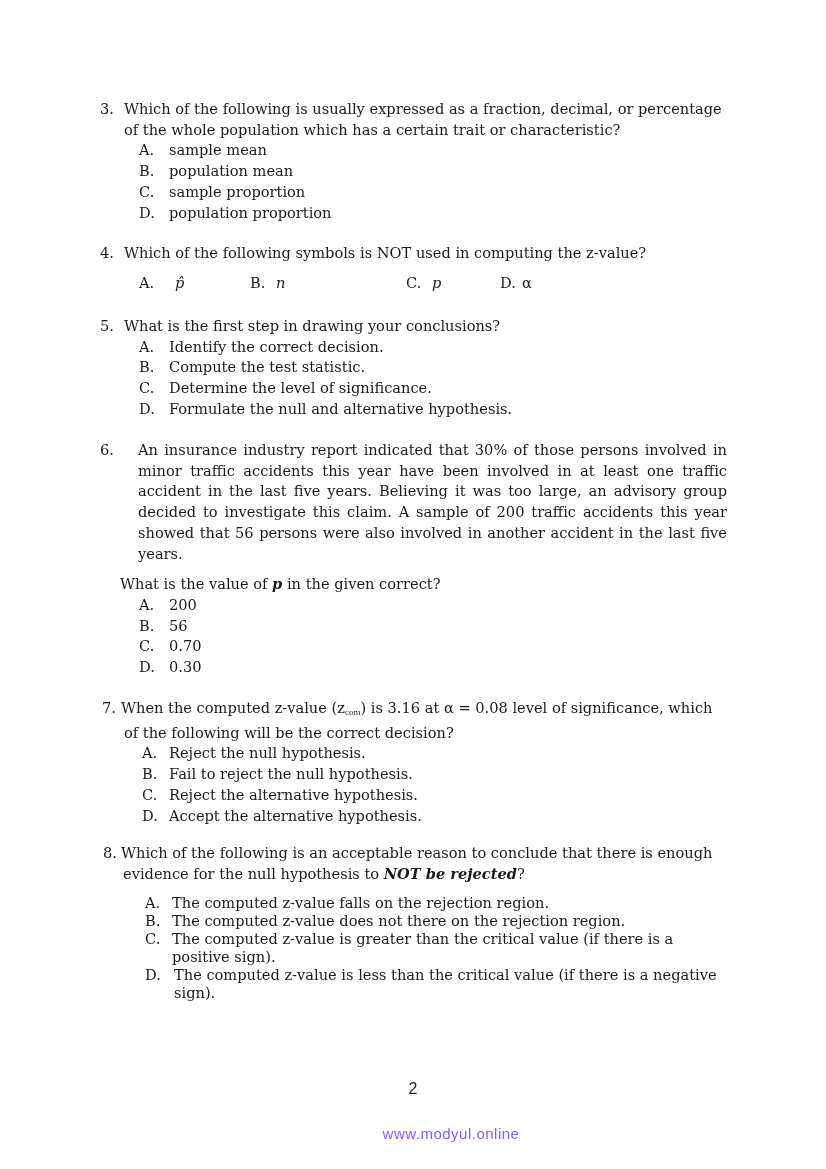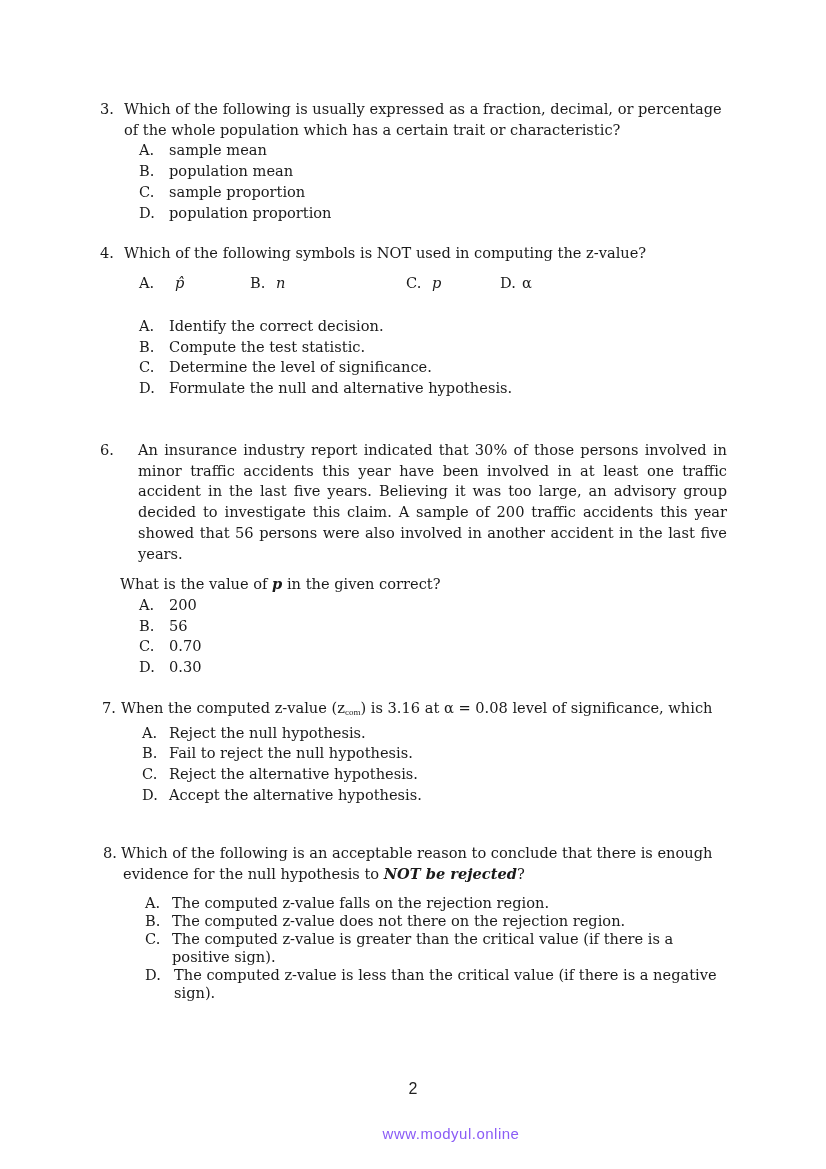--- a/index.html
+++ b/index.html
@@ -71,20 +71,23 @@
     </div>
     <div class="inline-opts">
       <div class="io" style="left:39px;"><span class="l" style="width:36px">A.</span><span class="math">p̂</span></div>
       <div class="io" style="left:150px;"><span class="l" style="width:26px">B.</span><span class="math">n</span></div>
       <div class="io" style="left:306px;"><span class="l" style="width:26px">C.</span><span class="math">p</span></div>
       <div class="io" style="left:400px;"><span class="l" style="width:22px">D.</span><span>α</span></div>
     </div>
   </div>
 
   <div class="q" style="top:316px;">
+    <div class="stem">
+      <span class="num" style="width:24px">5.</span><span>What is the first step in drawing your conclusions?</span>
+    </div>
     <div class="opts">
       <div class="opt">
           <span class="l">A.</span>
           <span class="v">Identify the correct decision.</span>
         </div>
       <div class="opt">
           <span class="l">B.</span>
           <span class="v">Compute the test statistic.</span>
         </div>
       <div class="opt">
@@ -120,20 +123,21 @@
       <div class="opt">
           <span class="l">D.</span>
           <span class="v">0.30</span>
         </div>
     </div>
   </div>
 
   <div class="q" style="top:698px; left:102px;">
     <div class="stem">
       <span class="num" style="width:19px">7.</span><span>When the computed z-value (z</span><span class="sub">com</span><span>) is 3.16 at α = 0.08 level of significance, which</span>
+      <span class="cont" style="padding-left:22px">of the following will be the correct decision?</span>
     </div>
     <div class="opts" style="margin-left:40px">
       <div class="opt">
           <span class="l" style="width:27px;flex:0 0 27px">A.</span>
           <span class="v">Reject the null hypothesis.</span>
         </div>
       <div class="opt">
           <span class="l" style="width:27px;flex:0 0 27px">B.</span>
           <span class="v">Fail to reject the null hypothesis.</span>
         </div>

